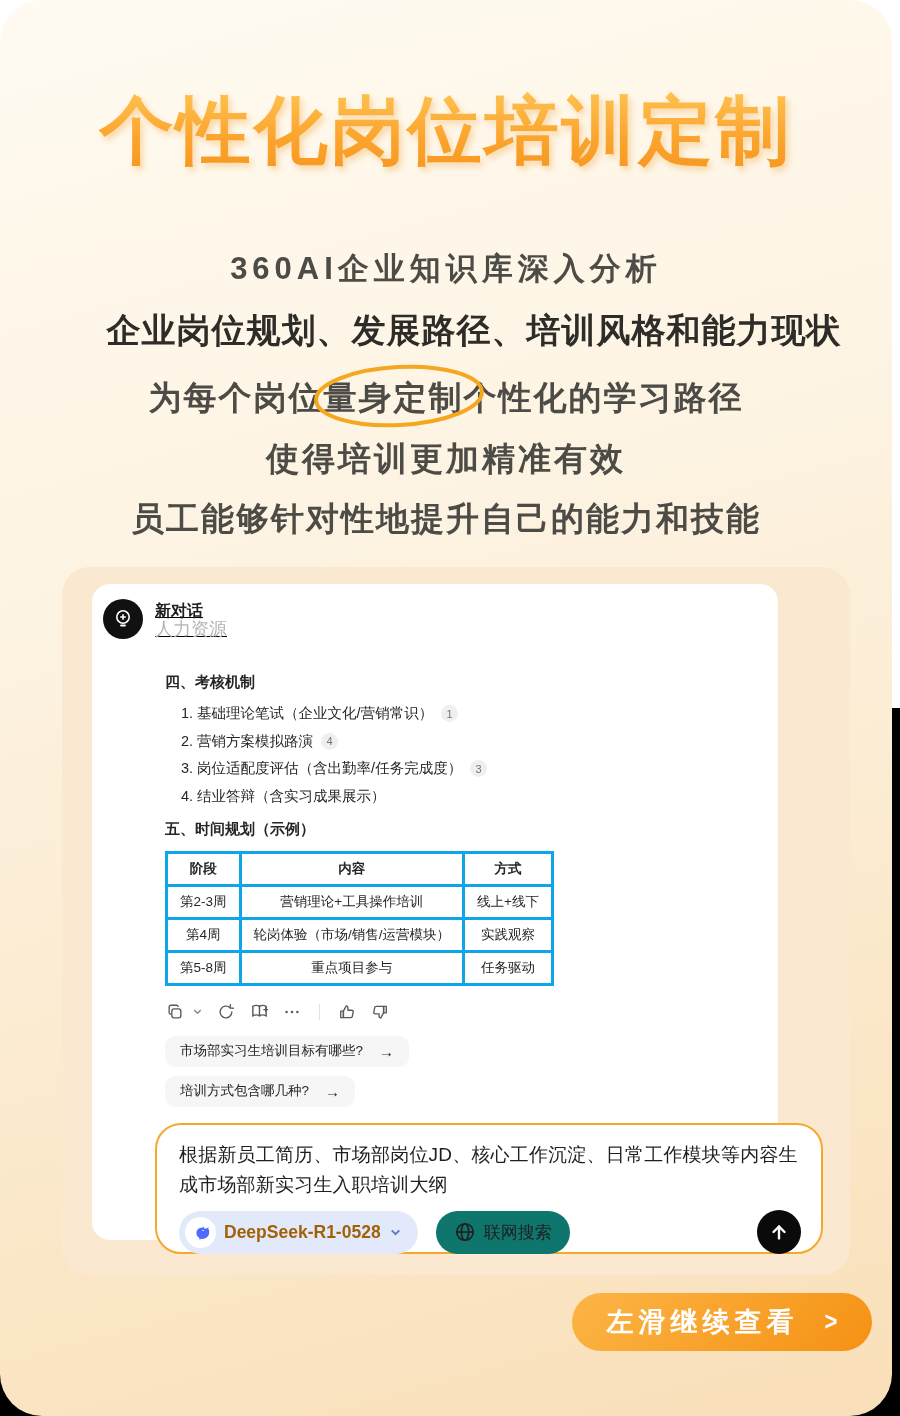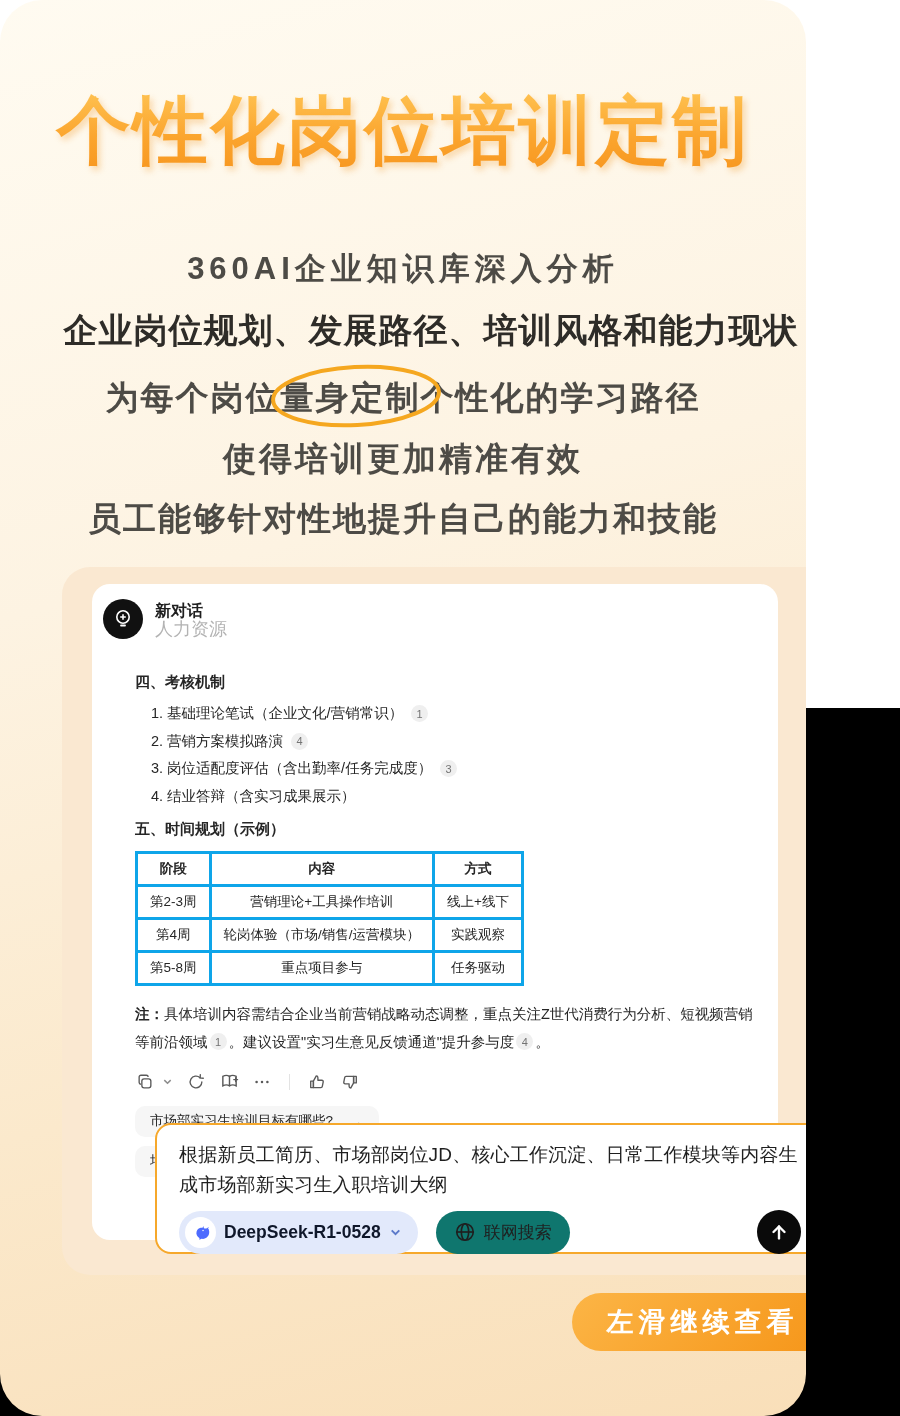--- a/index.html
+++ b/index.html
@@ -2,21 +2,21 @@
 <html><head>
 <meta charset="utf-8">
 <style>
   * { margin:0; padding:0; box-sizing:border-box; }
   html,body { width:900px; }
   body {
     font-family:"Liberation Sans", sans-serif;
     background:linear-gradient(180deg,#ffffff 0%,#ffffff 50%,#000000 50%,#000000 100%);
   }
   .page {
-    position:relative; width:806px; height:1416px; overflow:hidden;
+    position:relative; width:892px; height:1416px; overflow:hidden;
     border-radius:42px;
     background:linear-gradient(165deg,#FFFBF1 0%,#FDF3E2 38%,#FBE9CC 70%,#F9DFB9 100%);
   }
   
   .hero-title {
     position:absolute; top:82px; left:0; width:100%;
     text-align:center; font-size:74px; font-weight:900; letter-spacing:3px;
     background:linear-gradient(180deg,#FFC757 0%,#FBA52E 55%,#F6931C 100%);
     -webkit-background-clip:text; background-clip:text; color:transparent;
     filter:drop-shadow(3px 4px 3px rgba(243,176,87,0.45));
@@ -31,26 +31,26 @@
   .hl svg { position:absolute; left:-12px; top:-13px; width:174px; height:66px; overflow:visible; }
   
   .chat-card {
     position:absolute; left:62px; top:567px; width:788px; height:708px;
     background:#FAE8D1; border-radius:28px;
   }
   .chat-panel {
     position:absolute; left:30px; top:17px; width:686px; height:656px;
     background:#ffffff; border-radius:18px; overflow:hidden;
   }
-  .chat-header { display:flex; align-items:center; gap:12px; padding:15px 0 0 11px; }
+  .chat-header { display:flex; align-items:center; gap:12px; padding:15px 0 0 11px;text-decoration:underline; }
   .avatar { width:40px; height:40px; border-radius:50%; background:#111111;
     display:flex; align-items:center; justify-content:center; flex:0 0 auto; }
   .chat-header .t1 { font-size:16px; font-weight:bold; color:#1f1f1f; line-height:20px; }
   .chat-header .t2 { font-size:18px; color:#B3B3B3; line-height:16px; }
-  .chat-body { padding:20px 20px 0 43px; }
+  .chat-body { padding:20px 20px 0 73px; }
   .sec-title { font-size:15px; font-weight:bold; color:#262626; margin-top:14px; }
   .olist { margin:12px 0 0 16px; }
   .olist .li { font-size:14.5px; color:#262626; margin-bottom:8.5px; display:flex; align-items:center; }
   .badge { display:inline-flex; align-items:center; justify-content:center;
     min-width:17px; height:17px; border-radius:50%; background:#EFEFEF; color:#737373;
     font-size:11px; margin-left:8px; }
   .note .badge { margin:0 2px; vertical-align:1px; }
   table.sched { border-collapse:collapse; margin-top:12px; font-size:13.5px; color:#262626; }
   table.sched th, table.sched td { border:3px solid #0ea5e9; padding:6px 12px; text-align:center; font-weight:normal; white-space:nowrap; }
   table.sched th { font-weight:bold; }
@@ -62,30 +62,30 @@
   .actions .ico { width:20px; height:20px; display:flex; align-items:center; justify-content:center; cursor:pointer; }
   .actions .chev { width:12px; height:12px; margin-left:-7px; }
   .actions .sep { width:1px; height:16px; background:#E3E3E3; margin:0 4px; }
   .chips { margin-top:14px; display:flex; flex-direction:column; gap:9px; align-items:flex-start; }
   .chip { display:flex; align-items:center; gap:16px; background:#F6F6F6; border-radius:10px;
     height:31px; padding:0 15px; font-size:13.5px; color:#262626; cursor:pointer; }
   .chip .arr { font-size:15px; }
   
   .input-card {
     position:absolute; left:93px; top:556px; width:668px; height:131px;
-    background:#ffffff; border:2.5px solid #F6A82B; border-radius:16px;
+    background:#ffffff; border:2.5px solid #F6A82B; border-radius:26px;
     padding:15px 20px 0 22px; z-index:5;
   }
   .input-text { font-size:19px; line-height:30px; color:#1F1F1F; letter-spacing:0.2px; }
   .input-row { display:flex; align-items:center; margin-top:10px; }
   .model-pill { display:flex; align-items:center; gap:8px; background:#E2E9FB; border-radius:22px;
     height:43px; padding:0 16px 0 6px; cursor:pointer; }
   .model-pill .logo { width:31px; height:31px; border-radius:50%; background:#ffffff;
     display:flex; align-items:center; justify-content:center; }
-  .model-pill .mname { font-size:17.5px; font-weight:bold; color:#0f172a; }
+  .model-pill .mname { font-size:17.5px; font-weight:bold; color:#a16207; }
   .web-pill { display:flex; align-items:center; gap:8px; background:#0f766e; border-radius:22px;
     height:43px; padding:0 18px; margin-left:18px; cursor:pointer; font-size:17px; color:#1F1F1F; }
   .send-btn { margin-left:auto; width:44px; height:44px; border-radius:50%; background:#0A0A0A;
     display:flex; align-items:center; justify-content:center; cursor:pointer; }
   
   .cta {
     position:absolute; left:572px; top:1293px; width:300px; height:58px; border-radius:29px;
     background:linear-gradient(135deg,#FCB546 0%,#F79C22 70%,#F59114 100%);
     display:flex; align-items:center; justify-content:center; gap:26px;
     color:#ffffff; cursor:pointer;
@@ -167,21 +167,20 @@
               <td>实践观察</td>
             </tr>
             <tr>
               <td>第5-8周</td>
               <td>重点项目参与</td>
               <td>任务驱动</td>
             </tr>
           </tbody>
         </table>
 
-        <div class="note"><b>注：</b><span>具体培训内容需结合企业当前营销战略动态调整，重点关注Z世代消费行为分析、短视频营销等前沿领域</span><span class="badge">1</span><span>。建议设置"实习生意见反馈通道"提升参与度</span><span class="badge">4</span><span>。</span></div>
 
         <div class="actions">
           <span class="ico">
             <svg width="18" height="18" viewBox="0 0 20 20" fill="none" stroke="#595959" stroke-width="1.5">
                 <rect x="6.5" y="6.5" width="10" height="10" rx="2.5"></rect>
                 <path d="M13.5 4.5v-0a2 2 0 0 0-2-2h-6a2 2 0 0 0-2 2v6a2 2 0 0 0 2 2"></path>
               </svg>
           </span>
           <span class="ico chev">
             <svg width="11" height="11" viewBox="0 0 12 12" fill="none" stroke="#8c8c8c" stroke-width="1.6">

